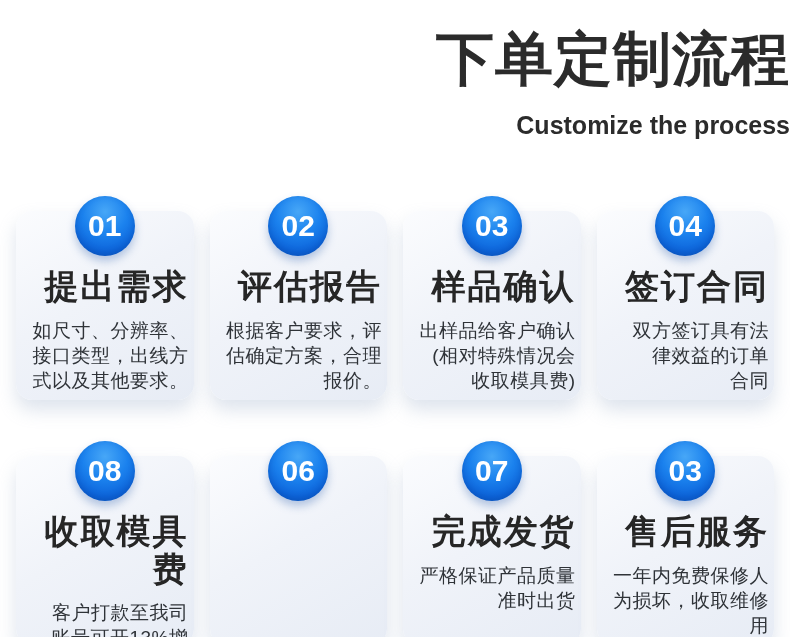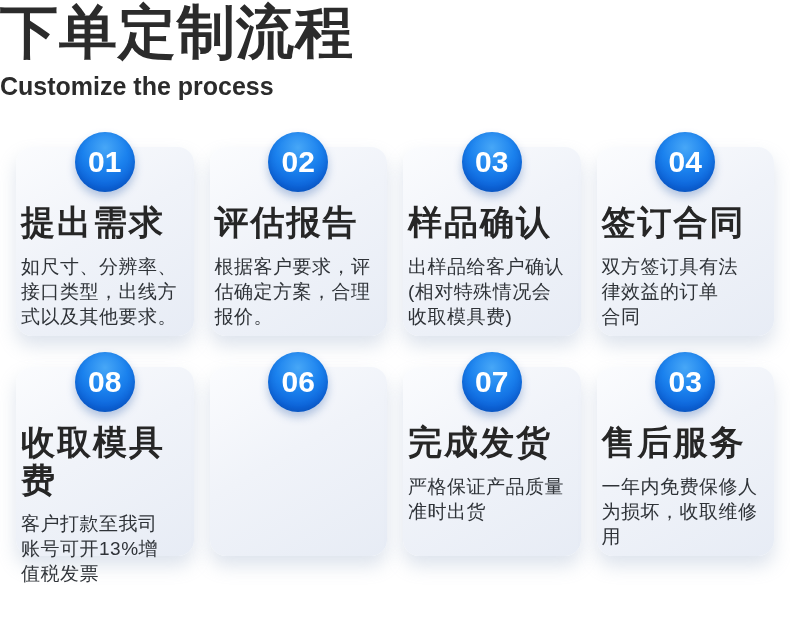--- a/index.html
+++ b/index.html
@@ -11,51 +11,53 @@
     font-family: "Liberation Sans", "DejaVu Sans", sans-serif;
     overflow: hidden;
   }
   .page {
     position: relative;
     width: 790px;
     height: 637px;
     background: #ffffff;
   }
   .header {
-    text-align: left;
+    text-align: right;
+    padding-top: 27px;
   }
   .main-title {
     font-size: 58px;
     line-height: 1.12;
     font-weight: 900;
     color: #2b2b2b;
     letter-spacing: 1px;
   }
   .sub-title {
     font-size: 25px;
     line-height: 1.3;
     font-weight: 700;
     color: #2b2b2b;
-    margin-top: 5px;
+    margin-top: 17px;
   }
   .grid {
     display: grid;
     grid-template-columns: repeat(4, 1fr);
     column-gap: 16px;
     row-gap: 31px;
     margin: 45px 16px 0 16px;
   }
   .card {
     position: relative;
     height: 189px;
     border-radius: 16px;
     background: linear-gradient(150deg, #fbfcfe 0%, #f0f3f9 45%, #e7ecf5 100%);
     box-shadow: 0 10px 18px rgba(147, 165, 196, 0.30);
     padding: 57px 5px 10px 5px;
-    text-align: left;
+    text-align: right;
+    margin-top: 25px;
   }
   .badge {
     position: absolute;
     top: -15px;
     left: 50%;
     transform: translateX(-50%);
     width: 60px;
     height: 60px;
     border-radius: 50%;
     background: radial-gradient(circle at 50% 26%, #47a7f7 0%, #1b82ee 42%, #0d64da 75%, #0a55c2 100%);

